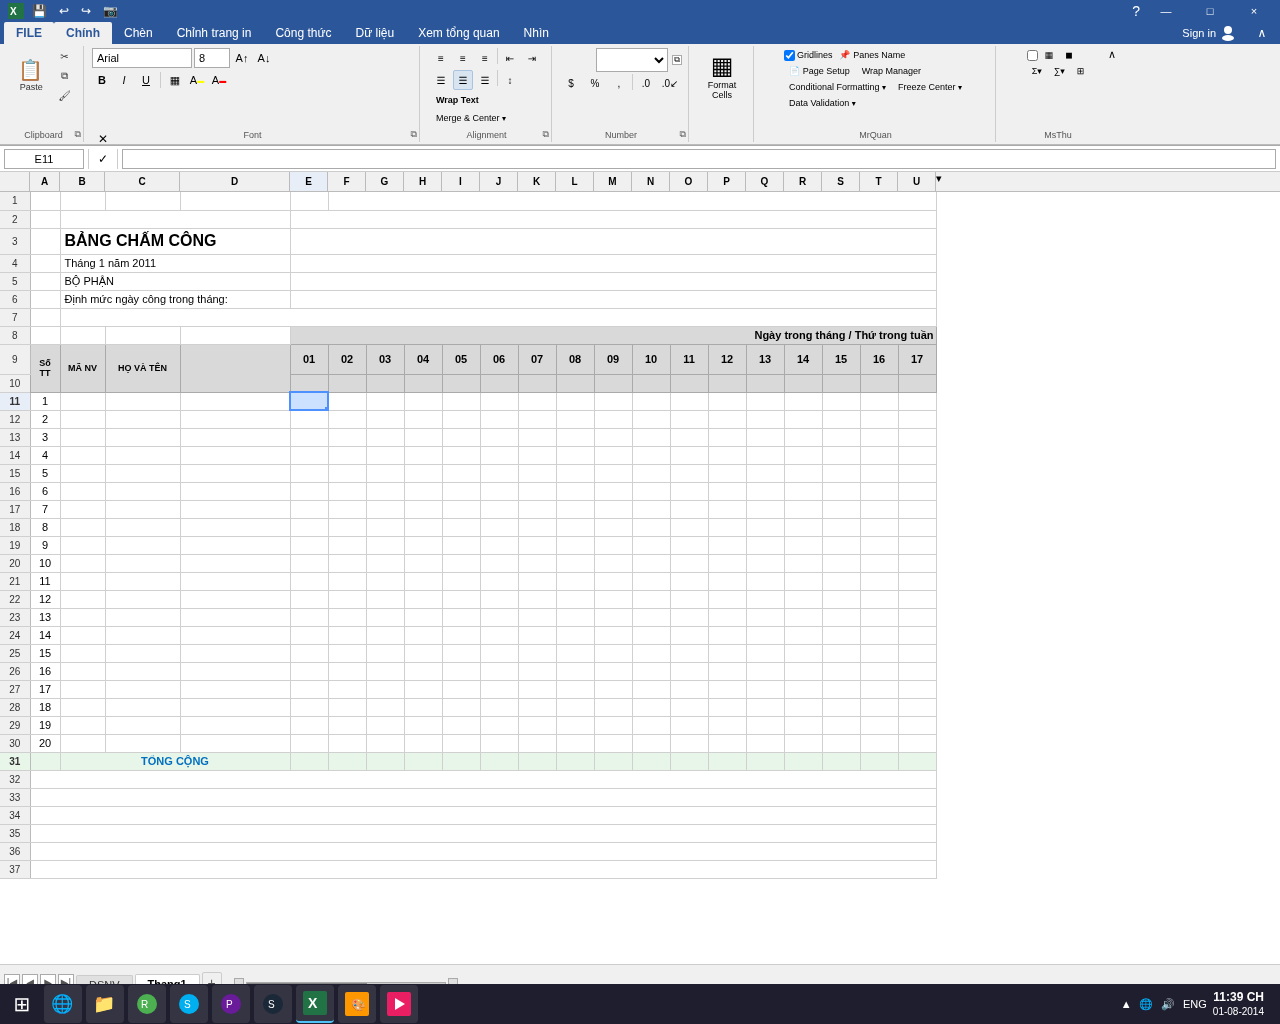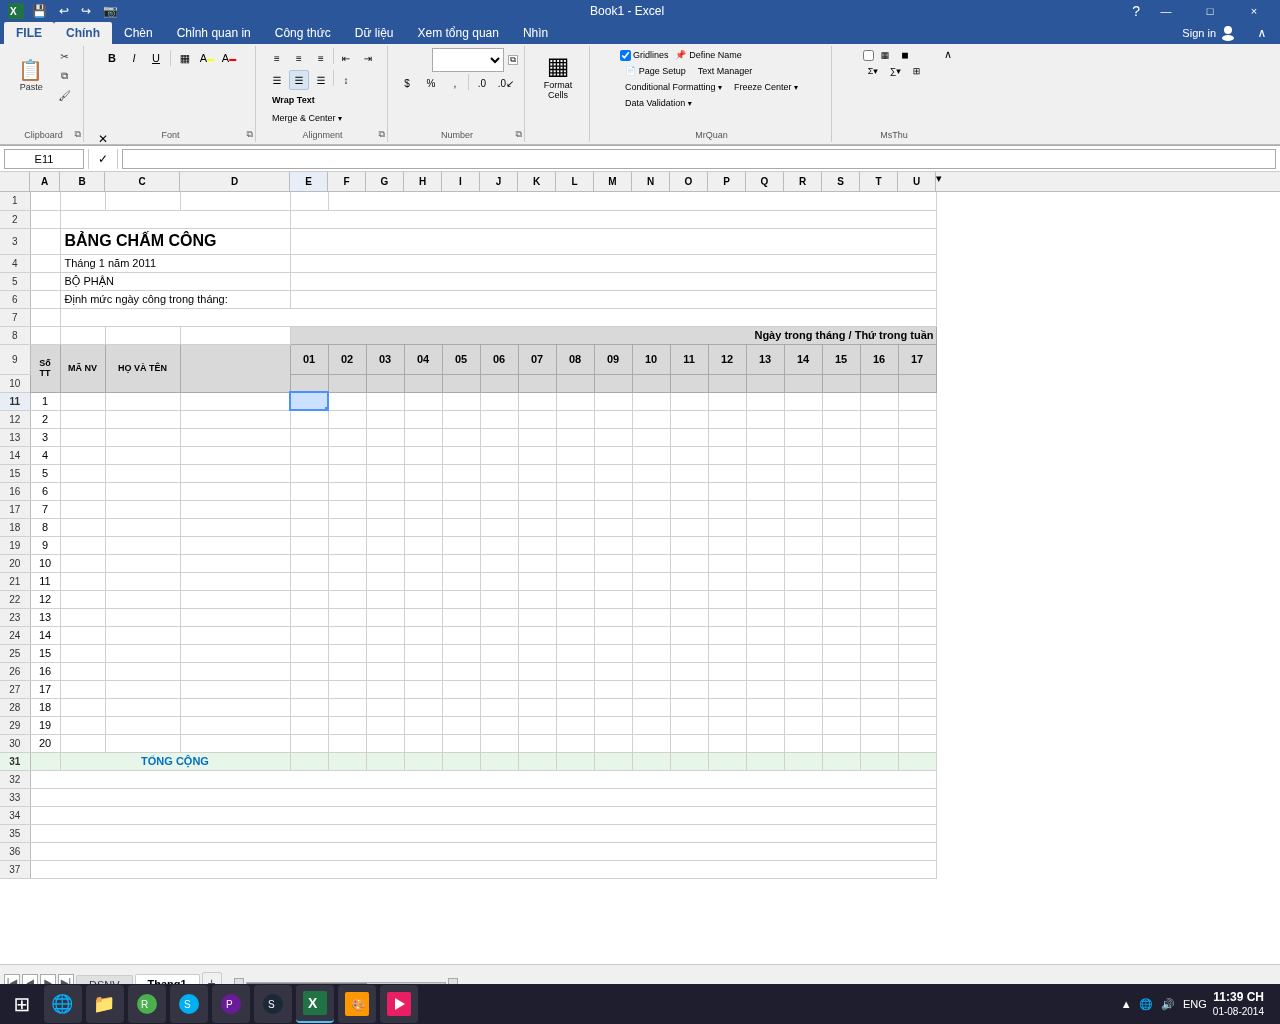--- a/index.html
+++ b/index.html
@@ -554,35 +554,34 @@
           <rect width="16" height="16" fill="#217346"></rect>
           <text x="2" y="12" font-size="10" fill="white" font-weight="bold">X</text>
         </svg>
     </div>
 
     <div class="qa-btn">💾</div>
     <div class="qa-btn">↩</div>
     <div class="qa-btn">↪</div>
     <div class="qa-btn">📷</div>
   </div>
-  <div id="titlebar-title">Book1 - Excel</div>
   <div style="display:flex;align-items:center;gap:8px;">
     <div style="color:white;font-size:14px;cursor:pointer;">?</div>
     <div class="window-btn">—</div>
     <div class="window-btn">□</div>
     <div class="window-btn close">×</div>
   </div>
 </div>
 
 <div id="ribbon">
   <div id="ribbon-tabs">
     <div class="ribbon-tab active">FILE</div>
     <div class="ribbon-tab active" style="color:#2b579a;background:#f0f0f0;border-radius:2px 2px 0 0;">Chính</div>
     <div class="ribbon-tab">Chèn</div>
-    <div class="ribbon-tab">Chỉnh quan in</div>
+    <div class="ribbon-tab">Chỉnh trang in</div>
     <div class="ribbon-tab">Công thức</div>
     <div class="ribbon-tab">Dữ liệu</div>
     <div class="ribbon-tab">Xem tổng quan</div>
     <div class="ribbon-tab">Nhìn</div>
     <div style="flex:1;"></div>
     <div style="display:flex;align-items:center;padding:2px 8px;color:white;font-size:11px;">
       <span style="cursor:pointer;font-size:11px;color:white;">Sign in</span>
       <svg width="16" height="16" viewBox="0 0 16 16" style="margin-left:4px;cursor:pointer;">
           <circle cx="8" cy="5" r="4" fill="white"></circle>
           <ellipse cx="8" cy="13" rx="6" ry="3" fill="white"></ellipse>
@@ -612,20 +611,26 @@
             </div>
           </div>
         </div>
       </div>
       <span class="ribbon-group-label">Clipboard</span>
       <span class="group-expand">⧉</span>
     </div>
 
     <div class="ribbon-group" style="min-width:170px;">
       <div class="font-selector">
+        <div style="display:flex;gap:2px;align-items:center;width:100%;">
+          <input class="font-name-box" value="Arial" style="">
+          <input class="font-size-box" value="8" style="">
+          <div class="font-btn">A↑</div>
+          <div class="font-btn">A↓</div>
+        </div>
         <div class="font-btn-row">
           <div class="font-btn bold-btn">B</div>
           <div class="font-btn italic-btn">I</div>
           <div class="font-btn underline-btn">U</div>
           <div style="width:1px;background:#ccc;height:16px;margin:0 2px;"></div>
           <div class="font-btn">▦</div>
           <div class="font-btn">A<span style="font-size:7px;color:#ff0">▬</span></div>
           <div class="font-btn">A<span style="font-size:7px;color:red">▬</span></div>
         </div>
       </div>
@@ -697,30 +702,30 @@
 
     <div class="ribbon-group" style="min-width:240px;">
       <div class="mrquan-content">
         <div class="mrquan-row">
           <div class="checkbox-item">
             <input type="checkbox" checked="" style="width: 11px; height: 11px;">
             <span>Gridlines</span>
           </div>
           <div class="mrquan-item">
             <span>📌</span>
-            <span>Define Name</span>
+            <span>Panes Name</span>
           </div>
         </div>
         <div class="mrquan-row">
           <div class="mrquan-item">
             <span>📄</span>
             <span>Page Setup</span>
           </div>
           <div class="mrquan-item">
-            <span>Text Manager</span>
+            <span>Wrap Manager</span>
           </div>
         </div>
         <div class="mrquan-row">
           <div class="mrquan-item">
             <span>Conditional Formatting</span>
             <span style="font-size:8px;">▾</span>
           </div>
           <div class="mrquan-item">
             <span>Freeze Center</span>
             <span style="font-size:8px;">▾</span>

